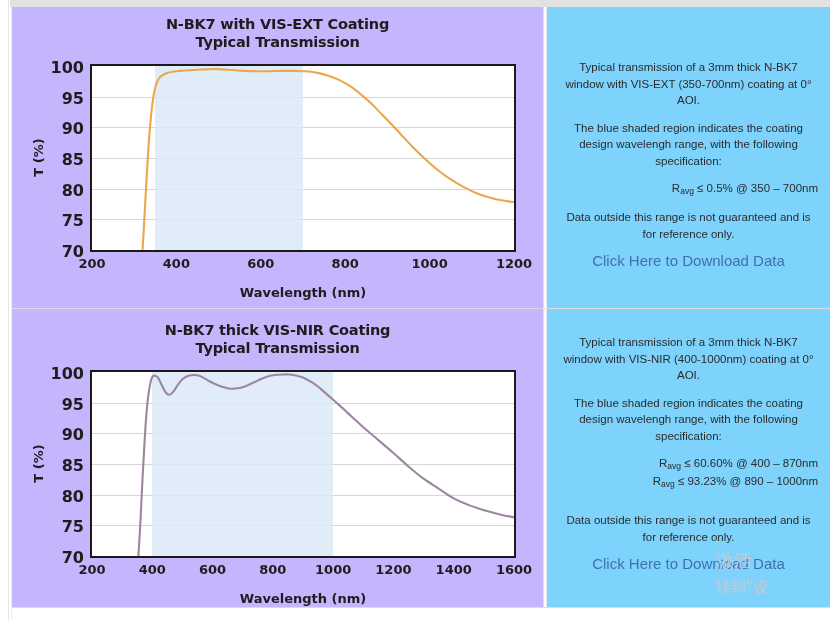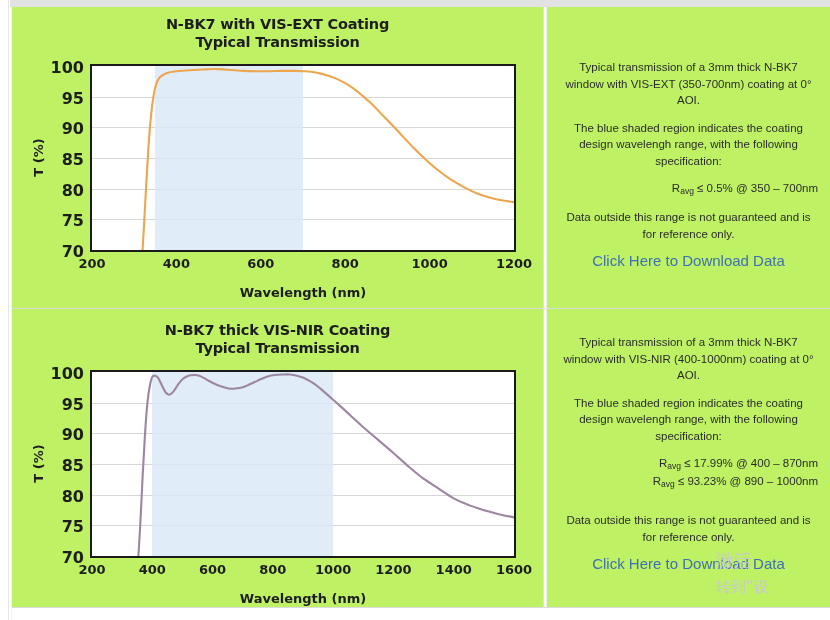--- a/index.html
+++ b/index.html
@@ -21,40 +21,40 @@
   .sep-bot{top:607px;left:12px;}
 
   
   .col-sep{position:absolute;top:7px;width:1px;height:600px;background:#e0e0e0;}
   .col-sep-a{left:543px;}
   .col-sep-b{left:546px;background:#ededed;}
 
   
   .text-cell{
     position:absolute;left:547px;width:283px;
-    background:#bef264;
+    background:#7dd3fc;
     box-sizing:border-box;
     padding:0 12px;
     text-align:center;
     color:#2b2b2b;
     font-size:11.5px;
     line-height:16.5px;
   }
   .text-cell.c1{top:7px;height:301px;}
   .text-cell.c2{top:309px;height:298px;}
   .text-cell p{margin:0 0 11px 0;}
   .text-cell .spec{margin:0;line-height:17px;}
   .text-cell .spec-block{margin:0 0 11px 0;text-align:right;}
   .text-cell .dl{
     color:#3f6fb4;font-size:15px;cursor:pointer;display:inline-block;
   }
   sub{font-size:8.5px;vertical-align:baseline;position:relative;top:2px;}
 
   
-  .chart-cell{position:absolute;left:12px;width:531px;background:#bef264;}
+  .chart-cell{position:absolute;left:12px;width:531px;background:#c4b5fd;}
   .chart-cell.c1{top:7px;height:301px;}
   .chart-cell.c2{top:309px;height:298px;}
 
   .chart-title{
     position:absolute;left:0;width:531px;text-align:center;
     font-family:"DejaVu Sans", sans-serif;
     font-weight:bold;font-size:14.5px;color:#1d1d1d;
     letter-spacing:-0.2px;line-height:18px;
   }
   .chart-title .l2{display:block;}
@@ -205,21 +205,21 @@
       <div class="xtick" style="left: 472px; top: 253px;">1600</div>
     </div>
 
   <div class="text-cell c2">
     <div style="height:25px;"></div>
     <p>Typical transmission of a 3mm thick N-BK7 window with VIS-NIR (400-1000nm) coating at 0° AOI.</p>
     <p>The blue shaded region indicates the coating design wavelengh range, with the following specification:</p>
     <div class="spec-block">
       <div class="spec">
         <span>R</span><sub>avg</sub>
-        <span>≤ 17.99% @ 400 – 870nm</span>
+        <span>≤ 60.60% @ 400 – 870nm</span>
       </div>
       <div class="spec">
         <span>R</span><sub>avg</sub>
         <span>≤ 93.23% @ 890 – 1000nm</span>
       </div>
     </div>
     <div style="height:10px;"></div>
     <p>Data outside this range is not guaranteed and is for reference only.</p>
     <span class="dl">Click Here to Download Data</span>
   </div>

